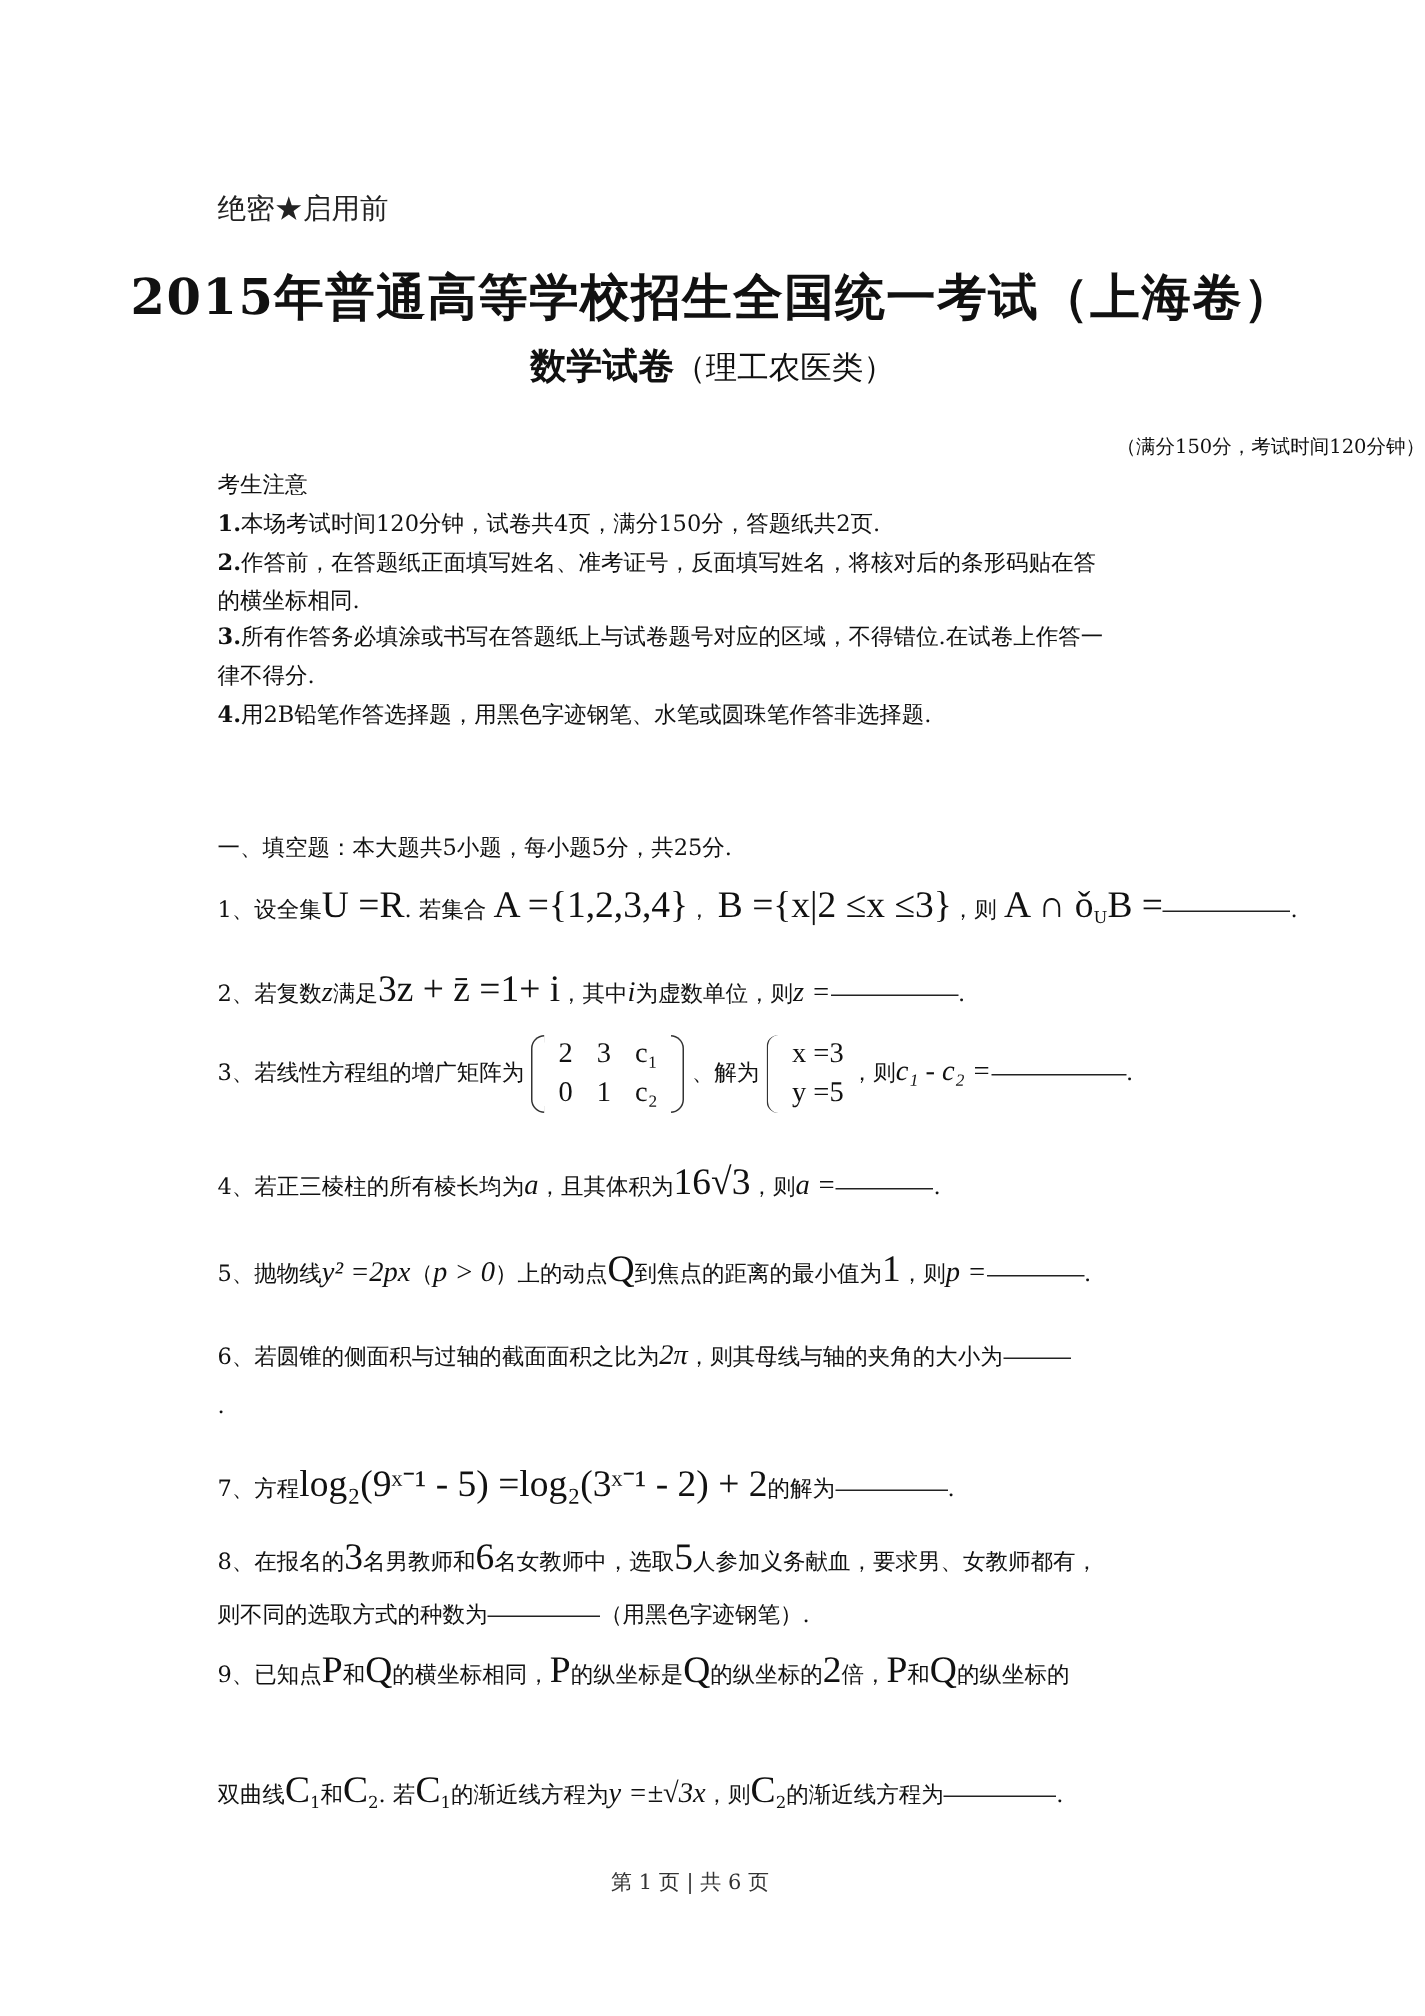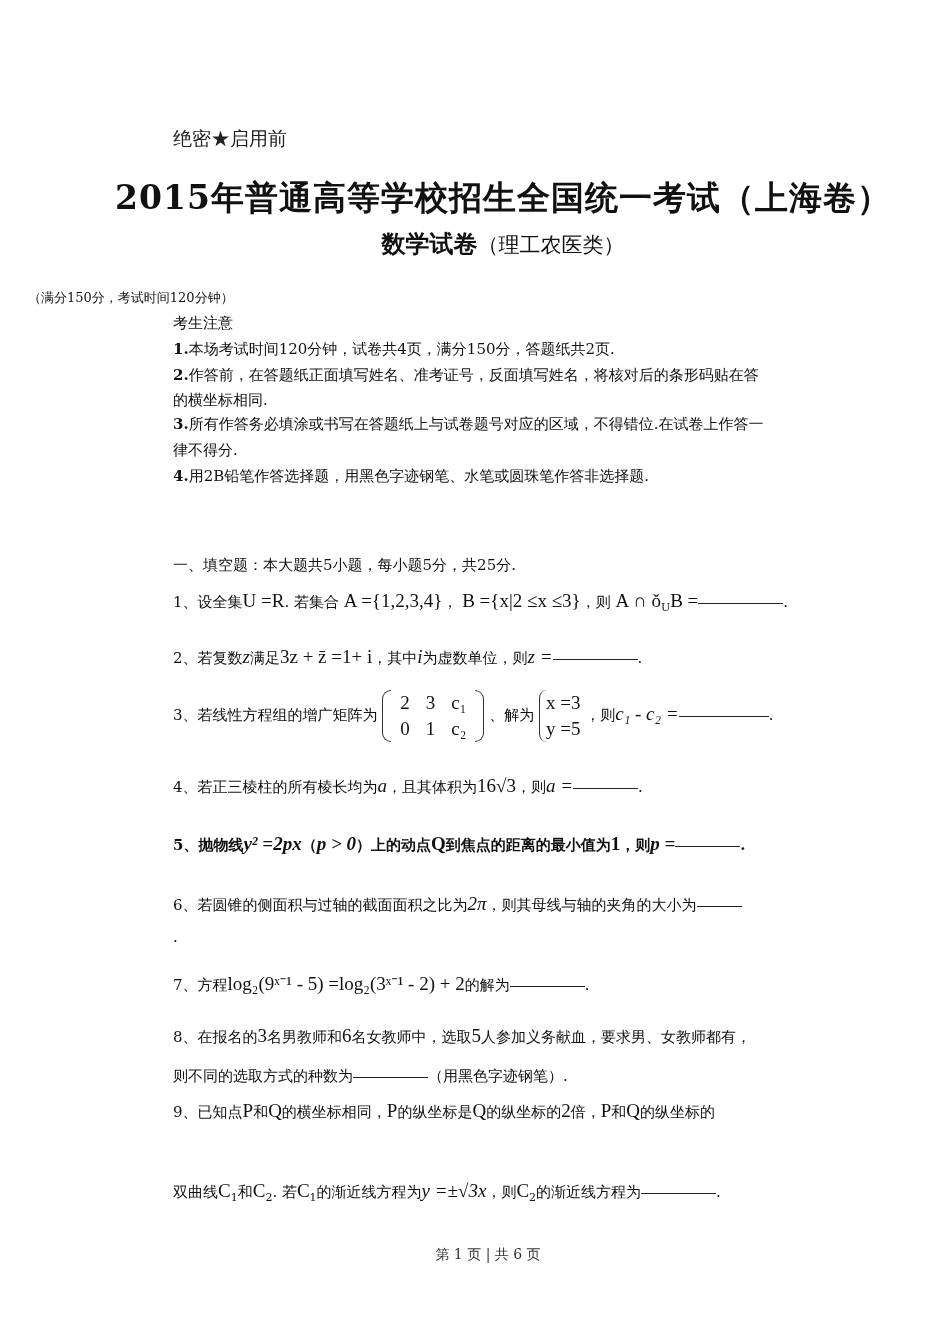--- a/index.html
+++ b/index.html
@@ -1,57 +1,57 @@
 <!DOCTYPE html>
 <html><head>
   <meta charset="utf-8">
   <style>
     html, body { margin: 0; padding: 0; background: #ffffff; }
     body { width: 950px; height: 1344px; position: relative; overflow: hidden; color: #111; font-family: "DejaVu Serif", serif; }
-    .abs { position: absolute; white-space: nowrap; margin-left: 28px; }
+    .abs { position: absolute; white-space: nowrap; }
     .secret { left: 145px; top: 126px; font-size: 19px; color: #222; }
     .title { left: 0; width: 950px; text-align: center; top: 176px; font-size: 33px; font-weight: bold; letter-spacing: 1px; }
     .subtitle { left: 0; width: 950px; text-align: center; top: 228px; font-size: 24px; }
     .subtitle .b { font-weight: bold; }
     .subtitle .n { font-size: 21px; font-weight: normal; }
-    .meta { left: 0; width: 950px; text-align: left; top: 289px; font-size: 13px; }
+    .meta { left: 0; width: 950px; text-align: right; top: 289px; font-size: 13px; }
     .txt { font-size: 15px; left: 145px; }
     .notice-head { top: 314px; }
     .n1 { top: 340px; }
     .n2a { top: 366px; }
     .n2b { top: 391px; }
     .n3a { top: 415px; }
     .n3b { top: 441px; }
     .n4 { top: 467px; }
     .bold-num { font-weight: bold; }
     .sec { top: 556px; }
     .q { font-size: 15px; left: 145px; }
-    .m { font-family: "Liberation Serif", serif; font-size: 19px; }
+    .m { font-family: "Liberation Serif", serif; font-size: 25px; }
     .mi { font-family: "Liberation Serif", serif; font-style: italic; font-size: 19px; }
     .blank { display: inline-block; border-bottom: 1px solid #222; height: 1px; vertical-align: middle; }
     .q1 { top: 590px; }
     .q2 { top: 646px; }
     .q3 { top: 690px; }
     .q4 { top: 775px; }
-    .q5 { top: 833px; font-weight: bold; }
+    .q5 { top: 833px; }
     .q6 { top: 893px; }
     .q6dot { top: 928px; left: 145px; font-size: 15px; }
     .q7 { top: 970px; }
     .q8a { top: 1025px; }
     .q8b { top: 1067px; }
     .q9a { top: 1100px; }
     .q9b { top: 1180px; }
     .footer { left: 0; width: 920px; text-align: center; top: 1246px; font-size: 14px; color: #333; }
     .matrix { display: inline-block; vertical-align: middle; position: relative; padding: 0 10px; }
     .matrix .paren { position: absolute; top: 0; bottom: 0; width: 8px; border: 1.5px solid #333; }
     .matrix .lp { left: 0; border-right: none; border-radius: 10px 0 0 10px; }
     .matrix .rp { right: 0; border-left: none; border-radius: 0 10px 10px 0; }
     .matrix table { border-collapse: collapse; }
     .matrix td { padding: 2px 8px; font-family: "Liberation Serif", serif; font-size: 19px; text-align: center; }
-    .system { display: inline-block; vertical-align: middle; border-left: 1.5px solid #333; border-radius: 8px 0 0 8px; padding-left: 6px; line-height: 26px; font-family: "Liberation Serif", serif; font-size: 19px; }
+    .system { display: inline-block; vertical-align: middle; border-left: 1.5px solid #333; border-radius: 8px 0 0 8px; padding-left: 16px; line-height: 26px; font-family: "Liberation Serif", serif; font-size: 19px; }
     sub, sup { font-size: 11px; }
   </style>
 </head>
 <body>
 
 <div class="abs secret">绝密★启用前</div>
 <div class="abs title">2015年普通高等学校招生全国统一考试（上海卷）</div>
 <div class="abs subtitle"><span class="b">数学试卷</span><span class="n">（理工农医类）</span></div>
 <div class="abs meta">（满分150分，考试时间120分钟）</div>
 

